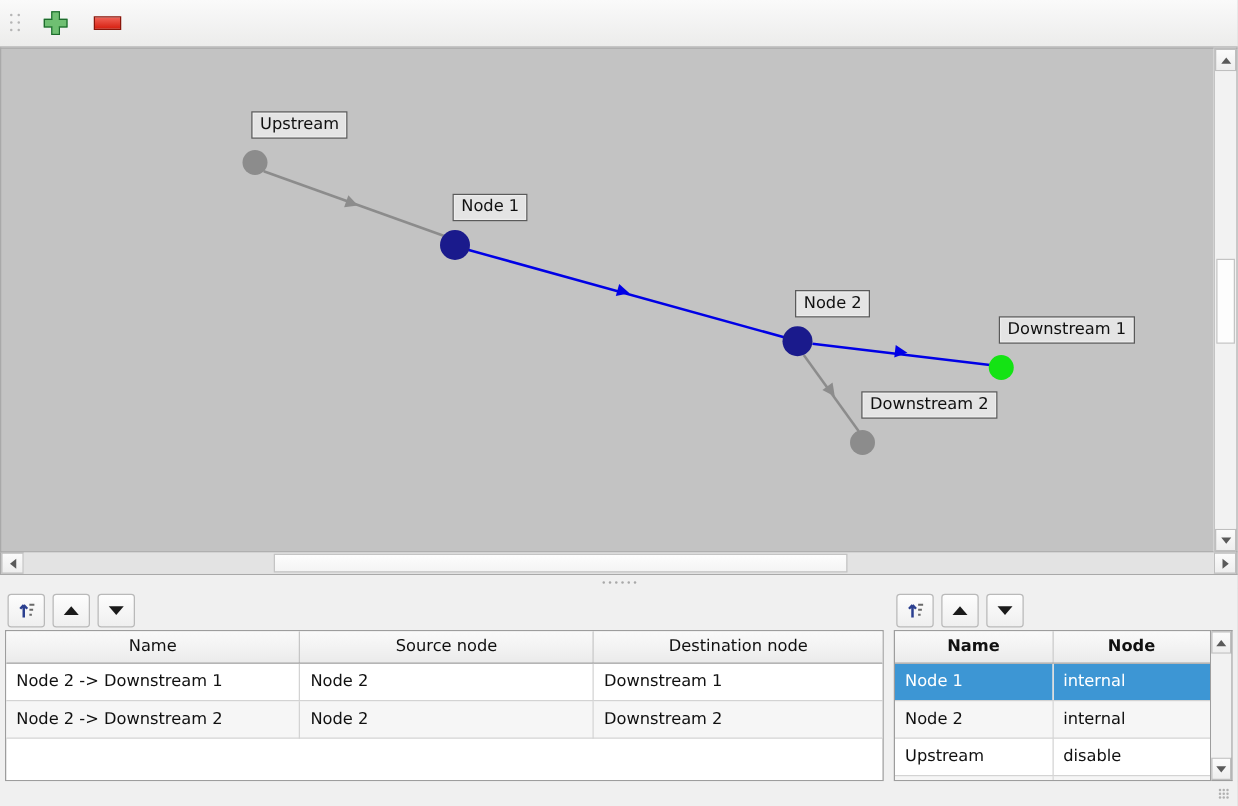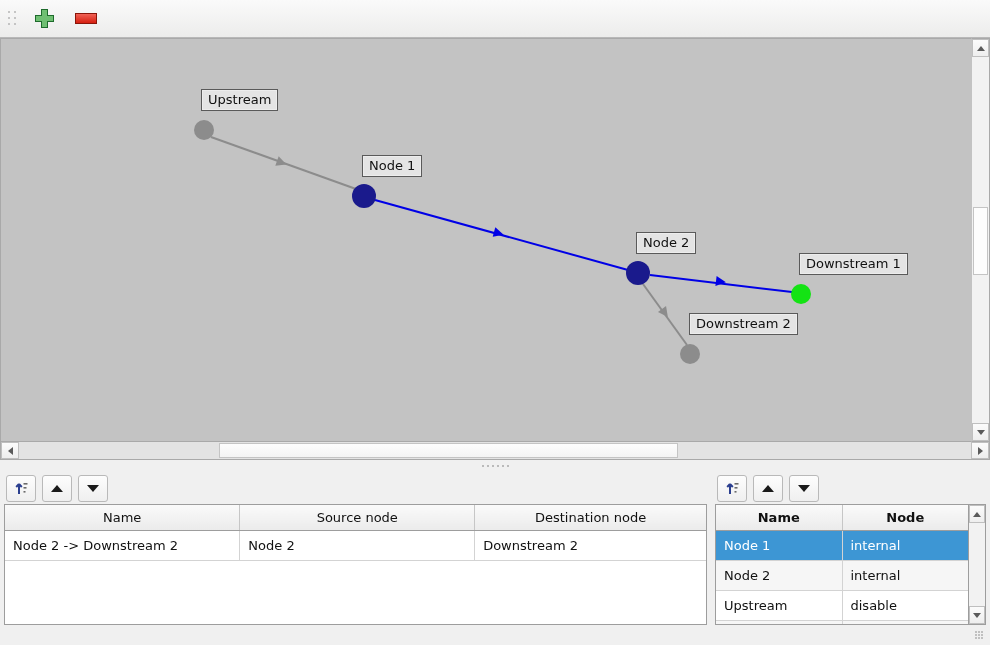--- a/index.html
+++ b/index.html
@@ -231,20 +231,25 @@
               </colgroup>
             <thead>
               <tr>
                 <th>Name</th>
                 <th>Source node</th>
                 <th>Destination node</th>
               </tr>
             </thead>
             <tbody id="edges-body">
                 <tr>
+                  <td>Node 2 -&gt; Downstream 1</td>
+                  <td>Node 2</td>
+                  <td>Downstream 1</td>
+                </tr>
+                <tr>
                   <td>Node 2 -&gt; Downstream 2</td>
                   <td>Node 2</td>
                   <td>Downstream 2</td>
                 </tr>
               </tbody>
           </table>
         </div>
       </div>
     </div>
 

